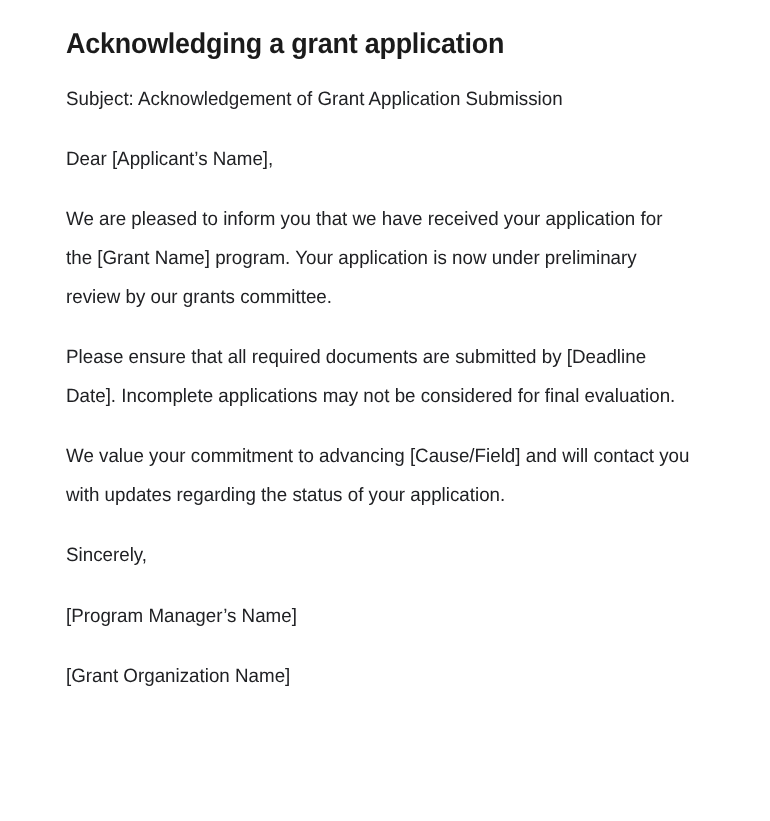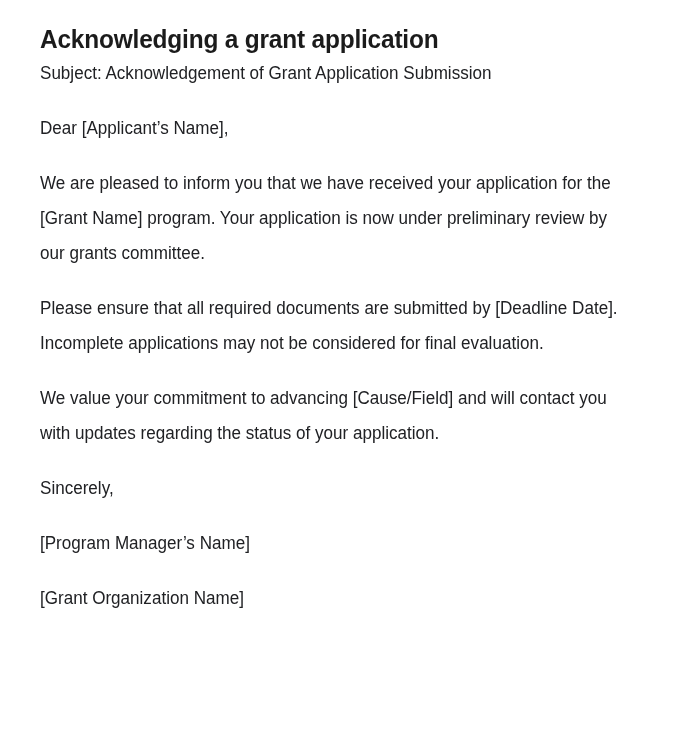--- a/index.html
+++ b/index.html
@@ -14,38 +14,39 @@
     overflow: hidden;
     font-family: "Liberation Sans", "DejaVu Sans", sans-serif;
     -webkit-font-smoothing: antialiased;
   }
 
   .document {
     box-sizing: border-box;
     width: 700px;
     height: 746px;
     background: #ffffff;
-    padding: 22px 55px 0 40px;
+    padding: 22px 55px 0 60px;
   }
 
   .doc-title {
     margin: 0;
     padding: 0;
     font-family: "Liberation Sans", "DejaVu Sans", sans-serif;
     font-size: 26px;
     font-weight: 700;
     line-height: 34px;
     letter-spacing: -0.2px;
     color: #1b1b1b;
     transform: scaleX(0.94);
     transform-origin: left center;
     white-space: nowrap;
   }
 
   .doc-body {
+    margin-top: 16px;
   }
 
   .doc-para {
     margin: 0 0 20px 0;
     padding: 0;
     font-family: "Liberation Sans", "DejaVu Sans", sans-serif;
     font-size: 17.5px;
     font-weight: 400;
     line-height: 35px;
     color: #202124;

